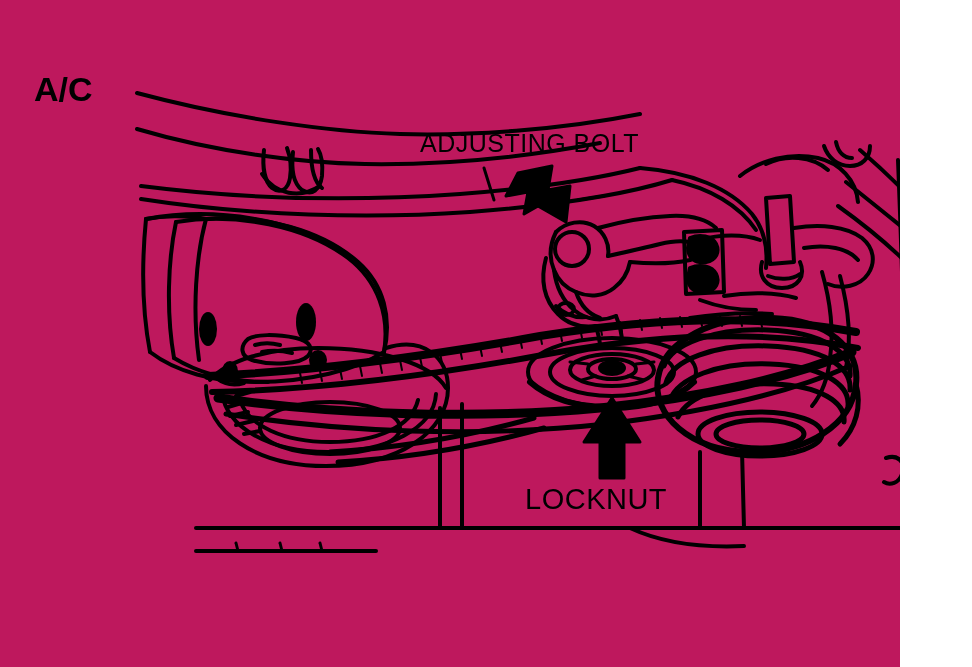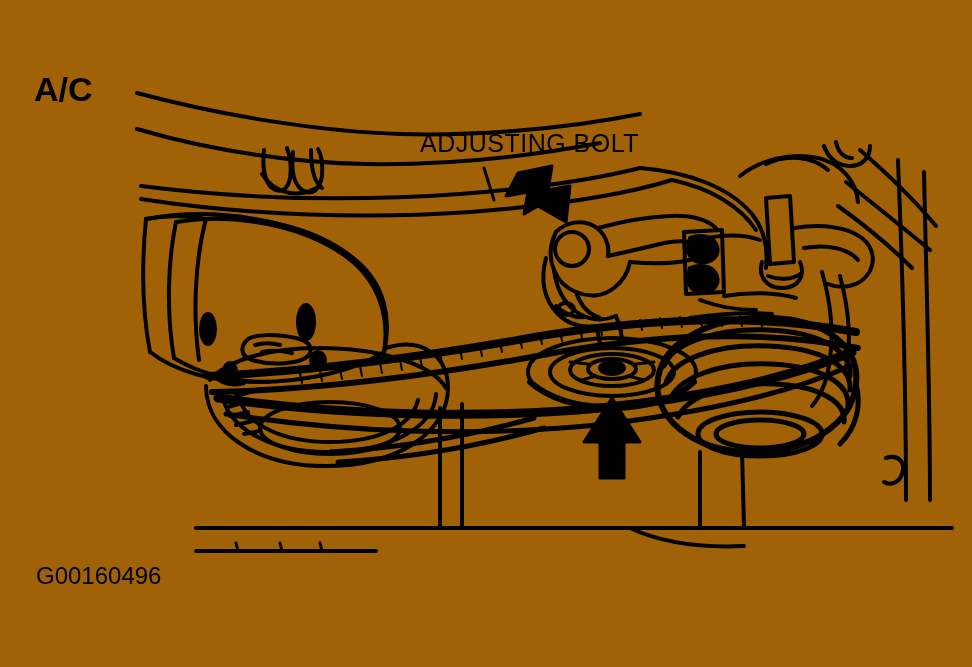--- a/index.html
+++ b/index.html
@@ -2,23 +2,23 @@
 <html><head>
 <meta charset="utf-8">
 <style>
   html, body {
     margin: 0;
     padding: 0;
     background: #ffffff;
   }
   #canvas {
     position: relative;
-    width: 972px;
+    width: 900px;
     height: 667px;
-    background: #a16207;
+    background: #be185d;
     overflow: hidden;
     font-family: "Liberation Sans", sans-serif;
   }
   #diagram {
     position: absolute;
     left: 0;
     top: 0;
     width: 972px;
     height: 667px;
   }
@@ -310,16 +310,16 @@
         <path d="M612 398 L 640 442 L 624 442 L 624 478 L 600 478 L 600 442 L 584 442 Z" fill="#000000" stroke="#000000" stroke-width="3"></path>
       </g>
 
     </g>
   </svg>
 
   <div class="lbl" id="label-ac">A/C</div>
 
   <div class="lbl" id="label-adjusting-bolt">ADJUSTING BOLT</div>
 
-
-  <div class="lbl" id="label-figure-id">G00160496</div>
+  <div class="lbl" id="label-locknut">LOCKNUT</div>
+
 
 </div>
 
 </body></html>

